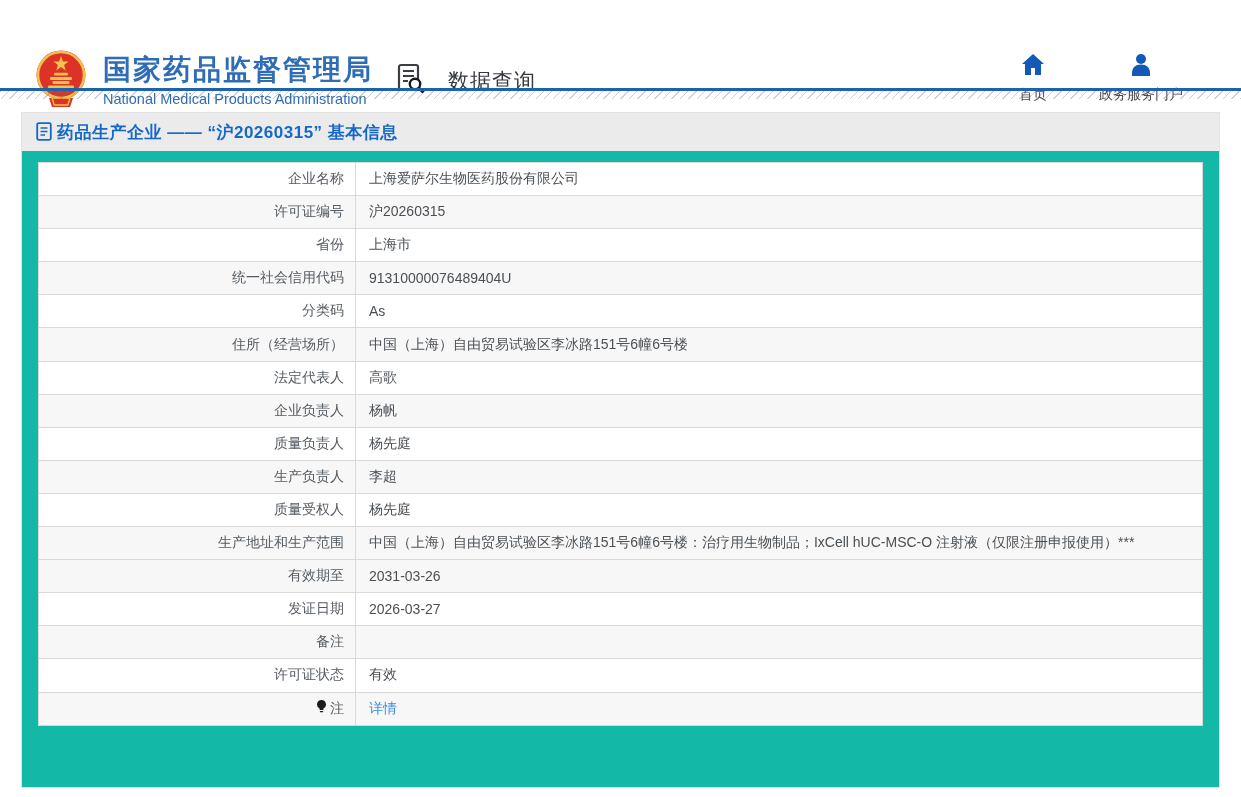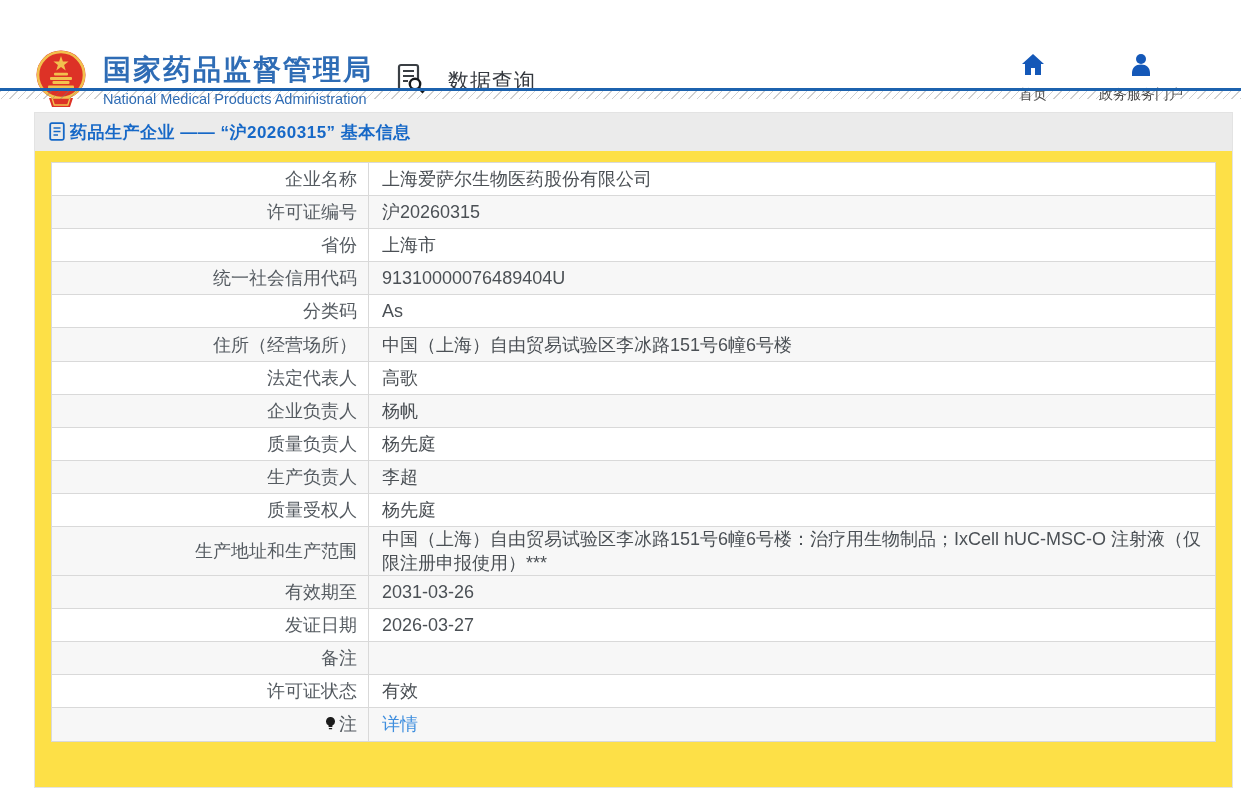--- a/index.html
+++ b/index.html
@@ -18,29 +18,29 @@
   .top-nav { position:absolute; right:58px; top:12px; display:flex; gap:52px;align-items:center; }
   .nav-item { display:flex; flex-direction:column; align-items:center; gap:6px; cursor:pointer; }
   .nav-item .lbl { font-size:14px; color:#4a4a4a; }
 
   
   .blue-line { position:absolute; left:0; top:88px; width:100%; height:3px; background:#1c62ae; }
   .hatch { position:absolute; left:0; top:91px; width:100%; height:8px;
     background:repeating-linear-gradient(135deg, rgba(120,120,120,.35) 0 1px, transparent 1px 6px); }
 
   
-  .container { position:absolute; left:34px; top:112px; width:1199px; height:676px;
-    background:#fde047; border:1px solid #e3e3e3; }
+  .container { position:absolute; left:21px; top:112px; width:1199px; height:676px;
+    background:#14b8a6; border:1px solid #e3e3e3; }
   .titlebar { height:38px; background:#ebebeb; display:flex; align-items:center; padding-left:14px; gap:4px; }
   .titlebar .ttl { font-size:17px; font-weight:600; color:#1668c7; letter-spacing:0.5px; }
 
   
   .info-table { position:absolute; left:16px; top:49px; width:1165px;
     border-collapse:collapse; table-layout:fixed; }
-  .info-table td { border:1px solid #d9d9d9; height:33.1px; font-size:18px; vertical-align:middle; }
+  .info-table td { border:1px solid #d9d9d9; height:33.1px; font-size:14px; vertical-align:middle; }
   .info-table tr.odd td { background:#ffffff; }
   .info-table tr.even td { background:#f7f7f7; }
   .label-cell { width:317px; text-align:right; padding-right:11px; color:#555b61; }
   .value-cell { text-align:left; padding-left:13px; color:#4b5055; }
   .value-cell a { color:#3e8ede; text-decoration:none; cursor:pointer; }
   .bulb { display:inline-block; margin-right:3px; vertical-align:-1px; }
 </style>
 </head>
 <body>
 

